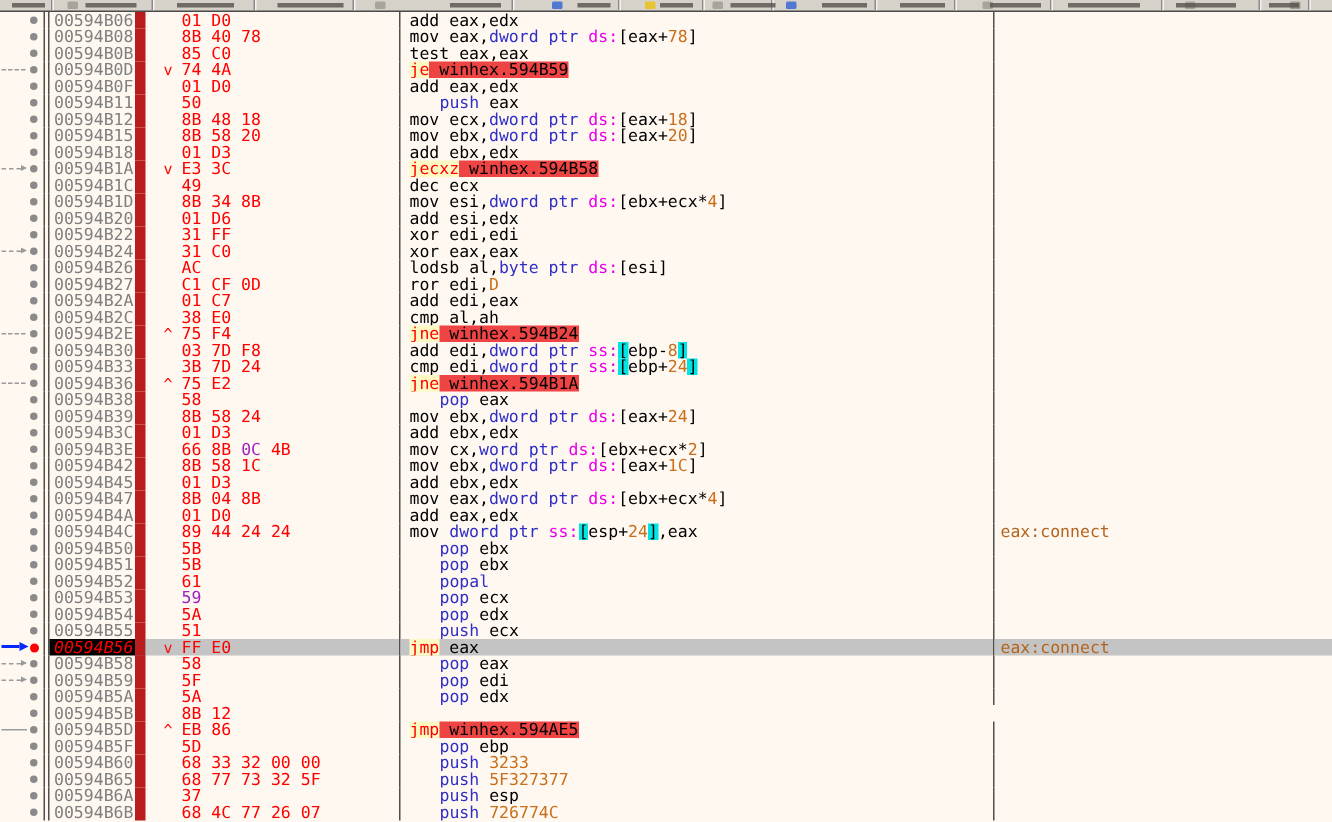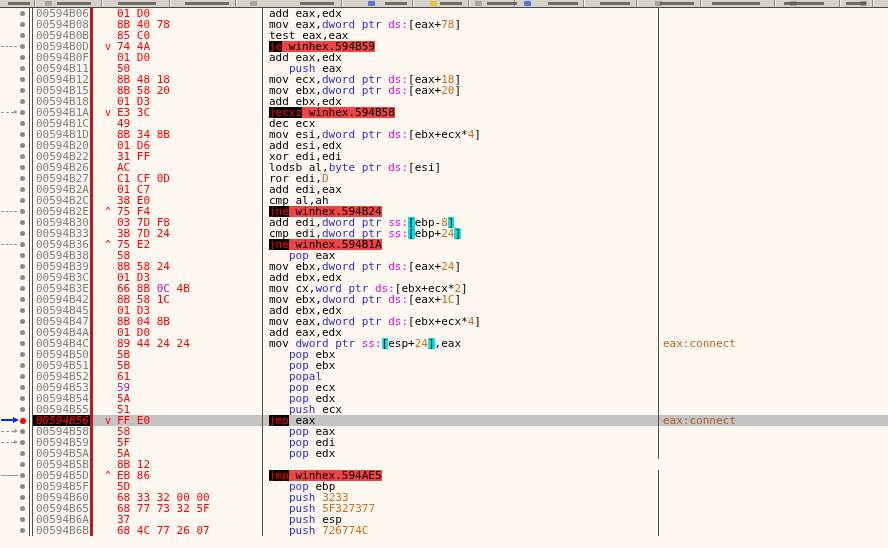--- a/index.html
+++ b/index.html
@@ -9,21 +9,21 @@
   .topbar{position:relative;height:8px;background:#D6D2CA;border-bottom:1px solid #4A4A4A;box-sizing:border-box;overflow:hidden;}
   .tsep{position:absolute;top:0;width:1px;height:7px;background:#8A8A8A;}
   .tsep::after{content:"";position:absolute;left:1px;top:0;width:1px;height:7px;background:#F4F2EE;}
   .ticon{position:absolute;top:1px;width:7px;height:5px;border-radius:1px;}
   .tfrag{position:absolute;top:2px;height:3px;background:#55514B;opacity:.8;}
   
   .dasm{position:absolute;left:0;top:8px;right:0;bottom:0;}
   .row{display:flex;height:11px;align-items:stretch;white-space:pre;}
   .gut{width:29px;border-right:1px solid #4F4F4F;position:relative;flex:none;}
   .gap{width:2px;border-right:1px solid #4F4F4F;flex:none;}
-  .addr{width:54px;padding-left:3px;border-right:3px solid #b91c1c;color:#7F7F7F;flex:none;overflow:hidden;}
+  .addr{width:54px;padding-left:3px;border-right:7px solid #b91c1c;color:#7F7F7F;flex:none;overflow:hidden;}
   .bytes{width:170px;padding-left:12px;border-right:1px solid #4F4F4F;box-sizing:border-box;flex:none;overflow:hidden;}
   .dis{width:396px;padding-left:6px;border-right:1px solid #4F4F4F;box-sizing:border-box;flex:none;overflow:hidden;}
   .cmt{flex:1;padding-left:4px;color:#B4641E;overflow:hidden;}
   .row.sel .bytes,.row.sel .dis,.row.sel .cmt{background:#C4C4C4;}
   .row.sel .addr{background:#000000;color:#FF0000;font-style:italic;}
   
   .dot{position:absolute;right:4px;top:3px;width:5px;height:5px;border-radius:50%;background:#8A8A8A;}
   .dot.red{background:#FF0000;width:6px;height:6px;top:2.5px;right:3.5px;}
   .mk{position:absolute;left:1px;top:5px;width:16px;height:0;}
   .mk.dash{border-top:1px dashed #9A9A9A;}
@@ -33,21 +33,21 @@
       border-left:4px solid #9A9A9A;border-top:2.5px solid transparent;border-bottom:2.5px solid transparent;}
   .mk.eip{border-top:2px solid #0028FF;width:12px;top:4px;}
   .mk.eip::after{content:"";position:absolute;right:-6px;top:-4.5px;
       border-left:6px solid #0028FF;border-top:3.5px solid transparent;border-bottom:3.5px solid transparent;}
   
   .caret{display:inline-block;width:12px;color:#FF0000;font-size:10px;}
   .by{color:#FF0000;} .bp{color:#A020C0;}
   .m{color:#000000;} .x{color:#000000;}
   .p{color:#2F2FC8;margin-left:20px;} .k{color:#2F2FC8;}
   .s{color:#E800E8;} .n{color:#C8701E;text-align:right;}
-  .J{color:#FF0000;background:#000000;}
+  .J{color:#FF0000;background:#fef9c3;}
   .L{color:#000000;background:#ef4444;}
   .b{color:#000000;background:#00E4E4;}
 </style>
 </head>
 <body>
 
 <div class="screen">
   <div class="topbar" id="topbar">
       <span class="tsep" style="left: 34px;"></span>
       <span class="tsep" style="left: 101px;"></span>
@@ -95,20 +95,21 @@
       <div class="row"><div class="gut"><span class="dot"></span></div><div class="gap"></div><div class="addr">00594B0F</div><div class="bytes"><span class="caret"></span><span class="by">01 D0</span></div><div class="dis"><span class="m">add </span><span class="x">eax,edx</span></div><div class="cmt"></div></div>
       <div class="row"><div class="gut"><span class="dot"></span></div><div class="gap"></div><div class="addr">00594B11</div><div class="bytes"><span class="caret"></span><span class="by">50</span></div><div class="dis"><span class="p">push </span><span class="x">eax</span></div><div class="cmt"></div></div>
       <div class="row"><div class="gut"><span class="dot"></span></div><div class="gap"></div><div class="addr">00594B12</div><div class="bytes"><span class="caret"></span><span class="by">8B 48 18</span></div><div class="dis"><span class="m">mov </span><span class="x">ecx,</span><span class="k">dword ptr </span><span class="s">ds:</span><span class="x">[eax+</span><span class="n">18</span><span class="x">]</span></div><div class="cmt"></div></div>
       <div class="row"><div class="gut"><span class="dot"></span></div><div class="gap"></div><div class="addr">00594B15</div><div class="bytes"><span class="caret"></span><span class="by">8B 58 20</span></div><div class="dis"><span class="m">mov </span><span class="x">ebx,</span><span class="k">dword ptr </span><span class="s">ds:</span><span class="x">[eax+</span><span class="n">20</span><span class="x">]</span></div><div class="cmt"></div></div>
       <div class="row"><div class="gut"><span class="dot"></span></div><div class="gap"></div><div class="addr">00594B18</div><div class="bytes"><span class="caret"></span><span class="by">01 D3</span></div><div class="dis"><span class="m">add </span><span class="x">ebx,edx</span></div><div class="cmt"></div></div>
       <div class="row"><div class="gut"><span class="mk arrow"></span><span class="dot"></span></div><div class="gap"></div><div class="addr">00594B1A</div><div class="bytes"><span class="caret">v</span><span class="by">E3 3C</span></div><div class="dis"><span class="J">jecxz</span><span class="L"> winhex.594B58</span></div><div class="cmt"></div></div>
       <div class="row"><div class="gut"><span class="dot"></span></div><div class="gap"></div><div class="addr">00594B1C</div><div class="bytes"><span class="caret"></span><span class="by">49</span></div><div class="dis"><span class="m">dec </span><span class="x">ecx</span></div><div class="cmt"></div></div>
       <div class="row"><div class="gut"><span class="dot"></span></div><div class="gap"></div><div class="addr">00594B1D</div><div class="bytes"><span class="caret"></span><span class="by">8B 34 8B</span></div><div class="dis"><span class="m">mov </span><span class="x">esi,</span><span class="k">dword ptr </span><span class="s">ds:</span><span class="x">[ebx+ecx*</span><span class="n">4</span><span class="x">]</span></div><div class="cmt"></div></div>
       <div class="row"><div class="gut"><span class="dot"></span></div><div class="gap"></div><div class="addr">00594B20</div><div class="bytes"><span class="caret"></span><span class="by">01 D6</span></div><div class="dis"><span class="m">add </span><span class="x">esi,edx</span></div><div class="cmt"></div></div>
       <div class="row"><div class="gut"><span class="dot"></span></div><div class="gap"></div><div class="addr">00594B22</div><div class="bytes"><span class="caret"></span><span class="by">31 FF</span></div><div class="dis"><span class="m">xor </span><span class="x">edi,edi</span></div><div class="cmt"></div></div>
+      <div class="row"><div class="gut"><span class="mk arrow"></span><span class="dot"></span></div><div class="gap"></div><div class="addr">00594B24</div><div class="bytes"><span class="caret"></span><span class="by">31 C0</span></div><div class="dis"><span class="m">xor </span><span class="x">eax,eax</span></div><div class="cmt"></div></div>
       <div class="row"><div class="gut"><span class="dot"></span></div><div class="gap"></div><div class="addr">00594B26</div><div class="bytes"><span class="caret"></span><span class="by">AC</span></div><div class="dis"><span class="m">lodsb </span><span class="x">al,</span><span class="k">byte ptr </span><span class="s">ds:</span><span class="x">[esi]</span></div><div class="cmt"></div></div>
       <div class="row"><div class="gut"><span class="dot"></span></div><div class="gap"></div><div class="addr">00594B27</div><div class="bytes"><span class="caret"></span><span class="by">C1 CF 0D</span></div><div class="dis"><span class="m">ror </span><span class="x">edi,</span><span class="n">D</span></div><div class="cmt"></div></div>
       <div class="row"><div class="gut"><span class="dot"></span></div><div class="gap"></div><div class="addr">00594B2A</div><div class="bytes"><span class="caret"></span><span class="by">01 C7</span></div><div class="dis"><span class="m">add </span><span class="x">edi,eax</span></div><div class="cmt"></div></div>
       <div class="row"><div class="gut"><span class="dot"></span></div><div class="gap"></div><div class="addr">00594B2C</div><div class="bytes"><span class="caret"></span><span class="by">38 E0</span></div><div class="dis"><span class="m">cmp </span><span class="x">al,ah</span></div><div class="cmt"></div></div>
       <div class="row"><div class="gut"><span class="mk dash"></span><span class="dot"></span></div><div class="gap"></div><div class="addr">00594B2E</div><div class="bytes"><span class="caret">^</span><span class="by">75 F4</span></div><div class="dis"><span class="J">jne</span><span class="L"> winhex.594B24</span></div><div class="cmt"></div></div>
       <div class="row"><div class="gut"><span class="dot"></span></div><div class="gap"></div><div class="addr">00594B30</div><div class="bytes"><span class="caret"></span><span class="by">03 7D F8</span></div><div class="dis"><span class="m">add </span><span class="x">edi,</span><span class="k">dword ptr </span><span class="s">ss:</span><span class="b">[</span><span class="x">ebp-</span><span class="n">8</span><span class="b">]</span></div><div class="cmt"></div></div>
       <div class="row"><div class="gut"><span class="dot"></span></div><div class="gap"></div><div class="addr">00594B33</div><div class="bytes"><span class="caret"></span><span class="by">3B 7D 24</span></div><div class="dis"><span class="m">cmp </span><span class="x">edi,</span><span class="k">dword ptr </span><span class="s">ss:</span><span class="b">[</span><span class="x">ebp+</span><span class="n">24</span><span class="b">]</span></div><div class="cmt"></div></div>
       <div class="row"><div class="gut"><span class="mk dash"></span><span class="dot"></span></div><div class="gap"></div><div class="addr">00594B36</div><div class="bytes"><span class="caret">^</span><span class="by">75 E2</span></div><div class="dis"><span class="J">jne</span><span class="L"> winhex.594B1A</span></div><div class="cmt"></div></div>
       <div class="row"><div class="gut"><span class="dot"></span></div><div class="gap"></div><div class="addr">00594B38</div><div class="bytes"><span class="caret"></span><span class="by">58</span></div><div class="dis"><span class="p">pop </span><span class="x">eax</span></div><div class="cmt"></div></div>
       <div class="row"><div class="gut"><span class="dot"></span></div><div class="gap"></div><div class="addr">00594B39</div><div class="bytes"><span class="caret"></span><span class="by">8B 58 24</span></div><div class="dis"><span class="m">mov </span><span class="x">ebx,</span><span class="k">dword ptr </span><span class="s">ds:</span><span class="x">[eax+</span><span class="n">24</span><span class="x">]</span></div><div class="cmt"></div></div>

